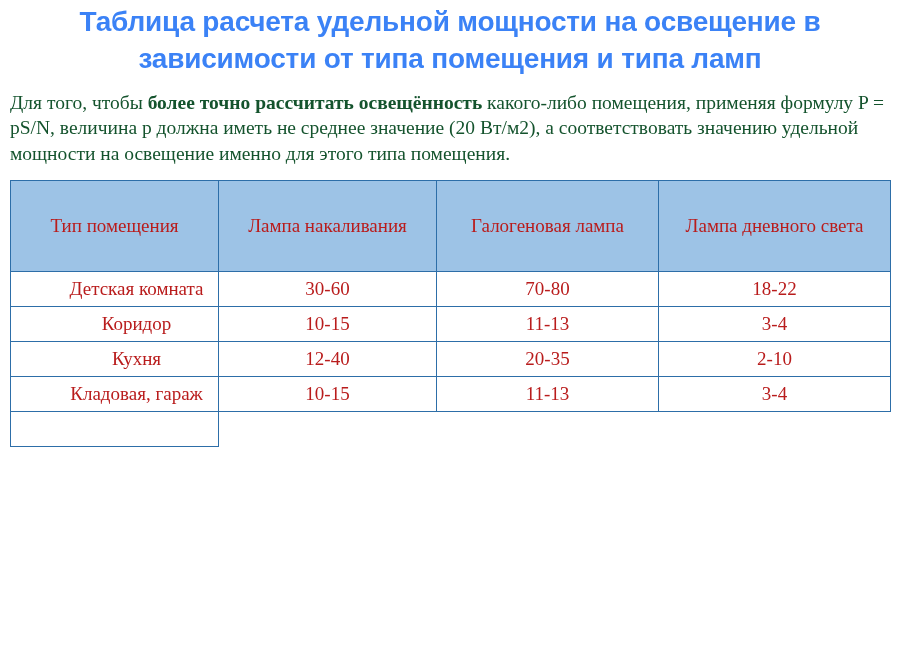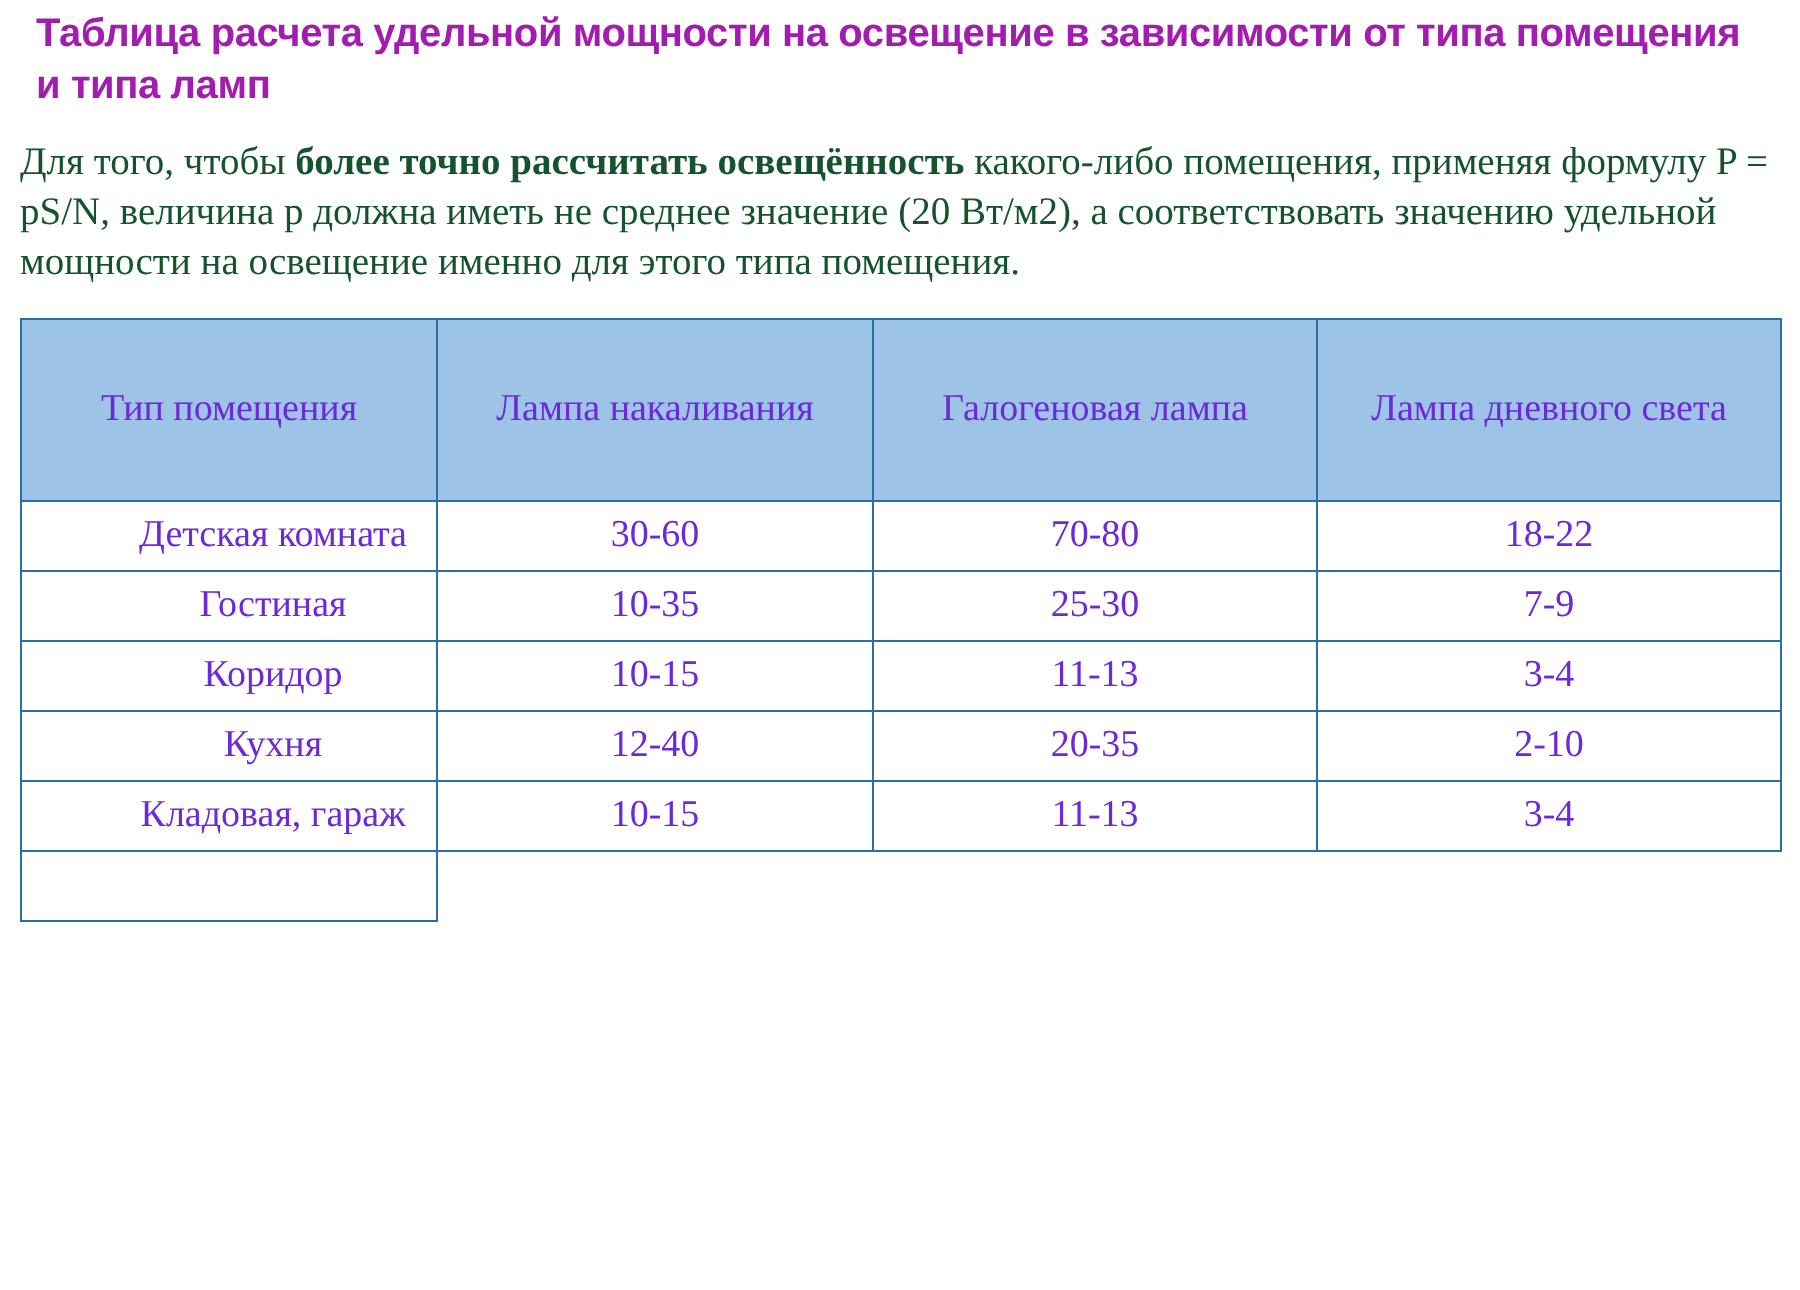--- a/index.html
+++ b/index.html
@@ -13,25 +13,26 @@
     font-family: "Liberation Serif", serif;
     overflow: hidden;
   }
   .page {
     width: 900px;
     height: 645px;
     position: relative;
     box-sizing: border-box;
   }
   .title {
-    color: #a21caf;
+    color: #3b82f6;
     font-family: "Liberation Sans", sans-serif;
     font-weight: bold;
-    font-size: 20px;
+    font-size: 28px;
     line-height: 1.32;
+    text-align: center;
     margin: 4px 18px 0 18px;
     letter-spacing: -0.2px;
   }
   .intro {
     font-family: "Liberation Serif", serif;
     font-size: 19.5px;
     line-height: 1.3;
     color: #14532d;
     margin: 12px 10px 0 10px;
     text-align: left;
@@ -41,21 +42,21 @@
   }
   table.data {
     border-collapse: collapse;
     margin: 14px 10px 0 10px;
     width: 880px;
     table-layout: fixed;
   }
   table.data th, table.data td {
     border: 1px solid #2d6ea8;
     font-size: 19px;
-    color: #6d28d9;
+    color: #b91c1c;
     text-align: center;
     font-family: "Liberation Serif", serif;
   }
   table.data thead th {
     background: #9dc3e6;
     font-weight: normal;
     height: 86px;
     padding: 2px 6px;
     line-height: 1.25;
   }
@@ -108,26 +109,20 @@
       </tr>
     </thead>
     <tbody>
       <tr>
         <td class="rowhead">Детская комната</td>
         <td>30-60</td>
         <td>70-80</td>
         <td>18-22</td>
       </tr>
       <tr>
-        <td class="rowhead">Гостиная</td>
-        <td>10-35</td>
-        <td>25-30</td>
-        <td>7-9</td>
-      </tr>
-      <tr>
         <td class="rowhead">Коридор</td>
         <td>10-15</td>
         <td>11-13</td>
         <td>3-4</td>
       </tr>
       <tr>
         <td class="rowhead">Кухня</td>
         <td>12-40</td>
         <td>20-35</td>
         <td>2-10</td>

